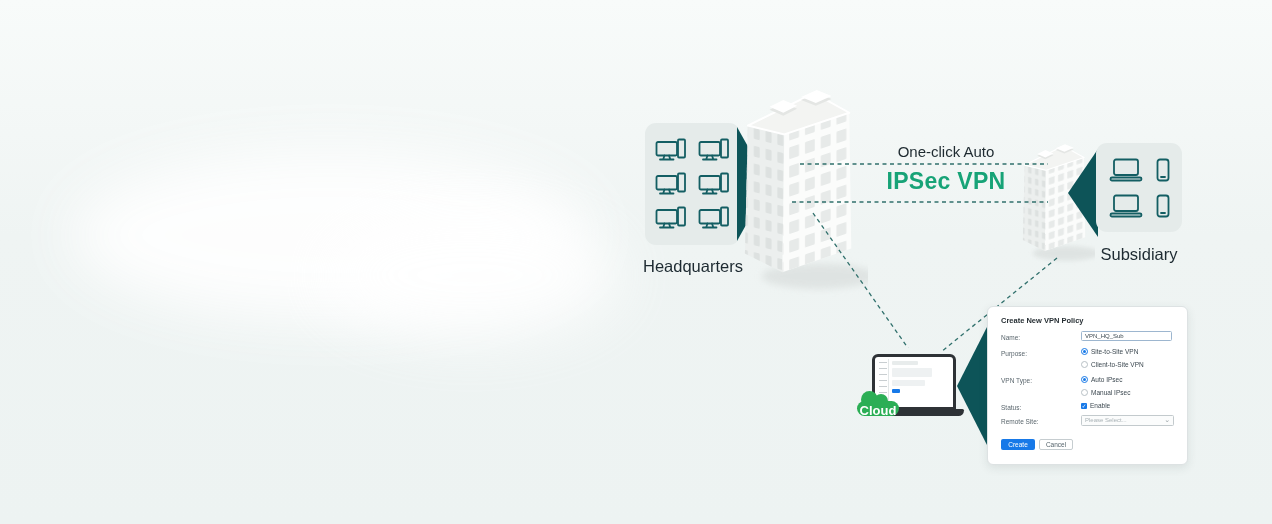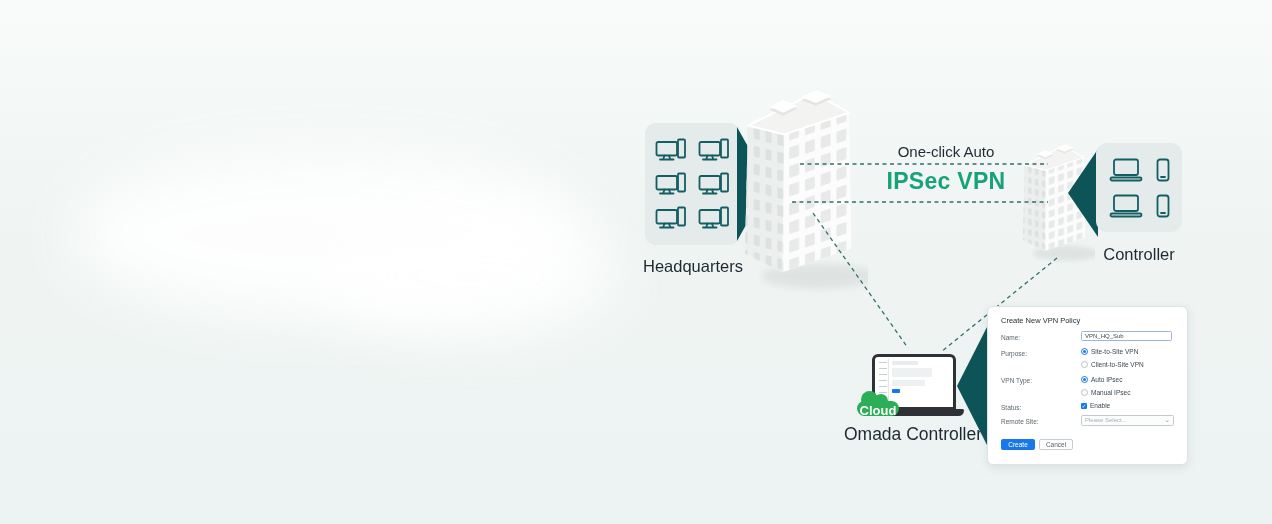--- a/index.html
+++ b/index.html
@@ -51,21 +51,21 @@
   
   #cloud-badge{position:absolute;left:856px;top:390px;width:46px;height:30px;}
   .cloud-body{position:absolute;left:1px;top:11px;width:42px;height:15px;background:#2bae55;border-radius:8px;}
   .cloud-puff1{position:absolute;left:5px;top:1px;width:17px;height:17px;background:#2bae55;border-radius:50%;}
   .cloud-puff2{position:absolute;left:18px;top:4px;width:14px;height:14px;background:#2bae55;border-radius:50%;}
   .cloud-text{position:absolute;left:0;top:13px;width:44px;text-align:center;font-size:13px;font-weight:bold;color:#fff;}
 
   
   #dialog{position:absolute;left:987px;top:306px;width:199px;height:157px;background:#fff;
     border:1px solid #dde2e3;border-radius:6px;box-shadow:0 3px 10px rgba(40,60,60,.10);font-size:6.5px;color:#3c4850;}
-  .dlg-title{position:absolute;left:13px;top:9px;font-size:7.5px;font-weight:normal;color:#272f34;}
+  .dlg-title{position:absolute;left:13px;top:9px;font-size:7.5px;font-weight:bold;color:#272f34;}
   .dlg-label{position:absolute;left:13px;color:#5a666d;}
   .dlg-ctl{position:absolute;left:93px;display:flex;align-items:center;gap:3px;}
   .dlg-input{position:absolute;left:93px;width:86px;height:8px;border:1px solid #9db6cf;border-radius:1.5px;
     font-size:6px;color:#3c4850;padding:0 0 0 3px;background:#fff;font-family:"Liberation Sans",sans-serif;}
   .radio{width:5px;height:5px;border-radius:50%;border:1px solid #b7c0c5;background:#fff;flex:0 0 auto;position:relative;}
   .radio.on{border-color:#1779e8;}
   .radio.on::after{content:"";position:absolute;left:1px;top:1px;width:3px;height:3px;border-radius:50%;background:#1779e8;}
   .checkbox{width:6px;height:6px;border-radius:1px;background:#1779e8;color:#fff;font-size:5.5px;line-height:6px;text-align:center;flex:0 0 auto;}
   .dlg-select{position:absolute;left:93px;width:88px;height:9px;border:1px solid #c3cacd;border-radius:1.5px;
     background:#fbfcfc;color:#a9b2b6;font-size:6px;line-height:9px;padding-left:3px;}
@@ -188,39 +188,38 @@
         </svg>
       </div>
     <div class="cell">
         <svg width="14" height="24" viewBox="0 0 14 24">
           <use href="#phone-glyph"></use>
         </svg>
       </div>
   </div>
 
   <div id="hq-label" class="lbl">Headquarters</div>
-  <div id="sub-label" class="lbl">Controller</div>
+  <div id="sub-label" class="lbl">Subsidiary</div>
   <div id="link-title" class="lbl">IPSec VPN</div>
   <div id="link-caption" class="lbl">One-click Auto</div>
 
   <div id="laptop-screen">
     <div class="mini-side"></div>
     <div class="mini-bar"></div>
     <div class="mini-block1"></div>
     <div class="mini-block2"></div>
     <div class="mini-btn"></div>
   </div>
   <div id="laptop-base"></div>
   <div id="cloud-badge">
     <div class="cloud-puff1"></div>
     <div class="cloud-puff2"></div>
     <div class="cloud-body"></div>
     <div class="cloud-text">Cloud</div>
   </div>
-  <div id="ctrl-label" class="lbl">Omada Controller</div>
 
   <div id="dlg-pointer" class="pointer"></div>
   <div id="dialog">
     <div class="dlg-title">Create New VPN Policy</div>
 
     <div class="dlg-label" style="top:27px">Name:</div>
     <input class="dlg-input" style="top: 24px;" value="VPN_HQ_Sub">
 
     <div class="dlg-label" style="top:43px">Purpose:</div>
     <div class="dlg-ctl" style="top:41px">

